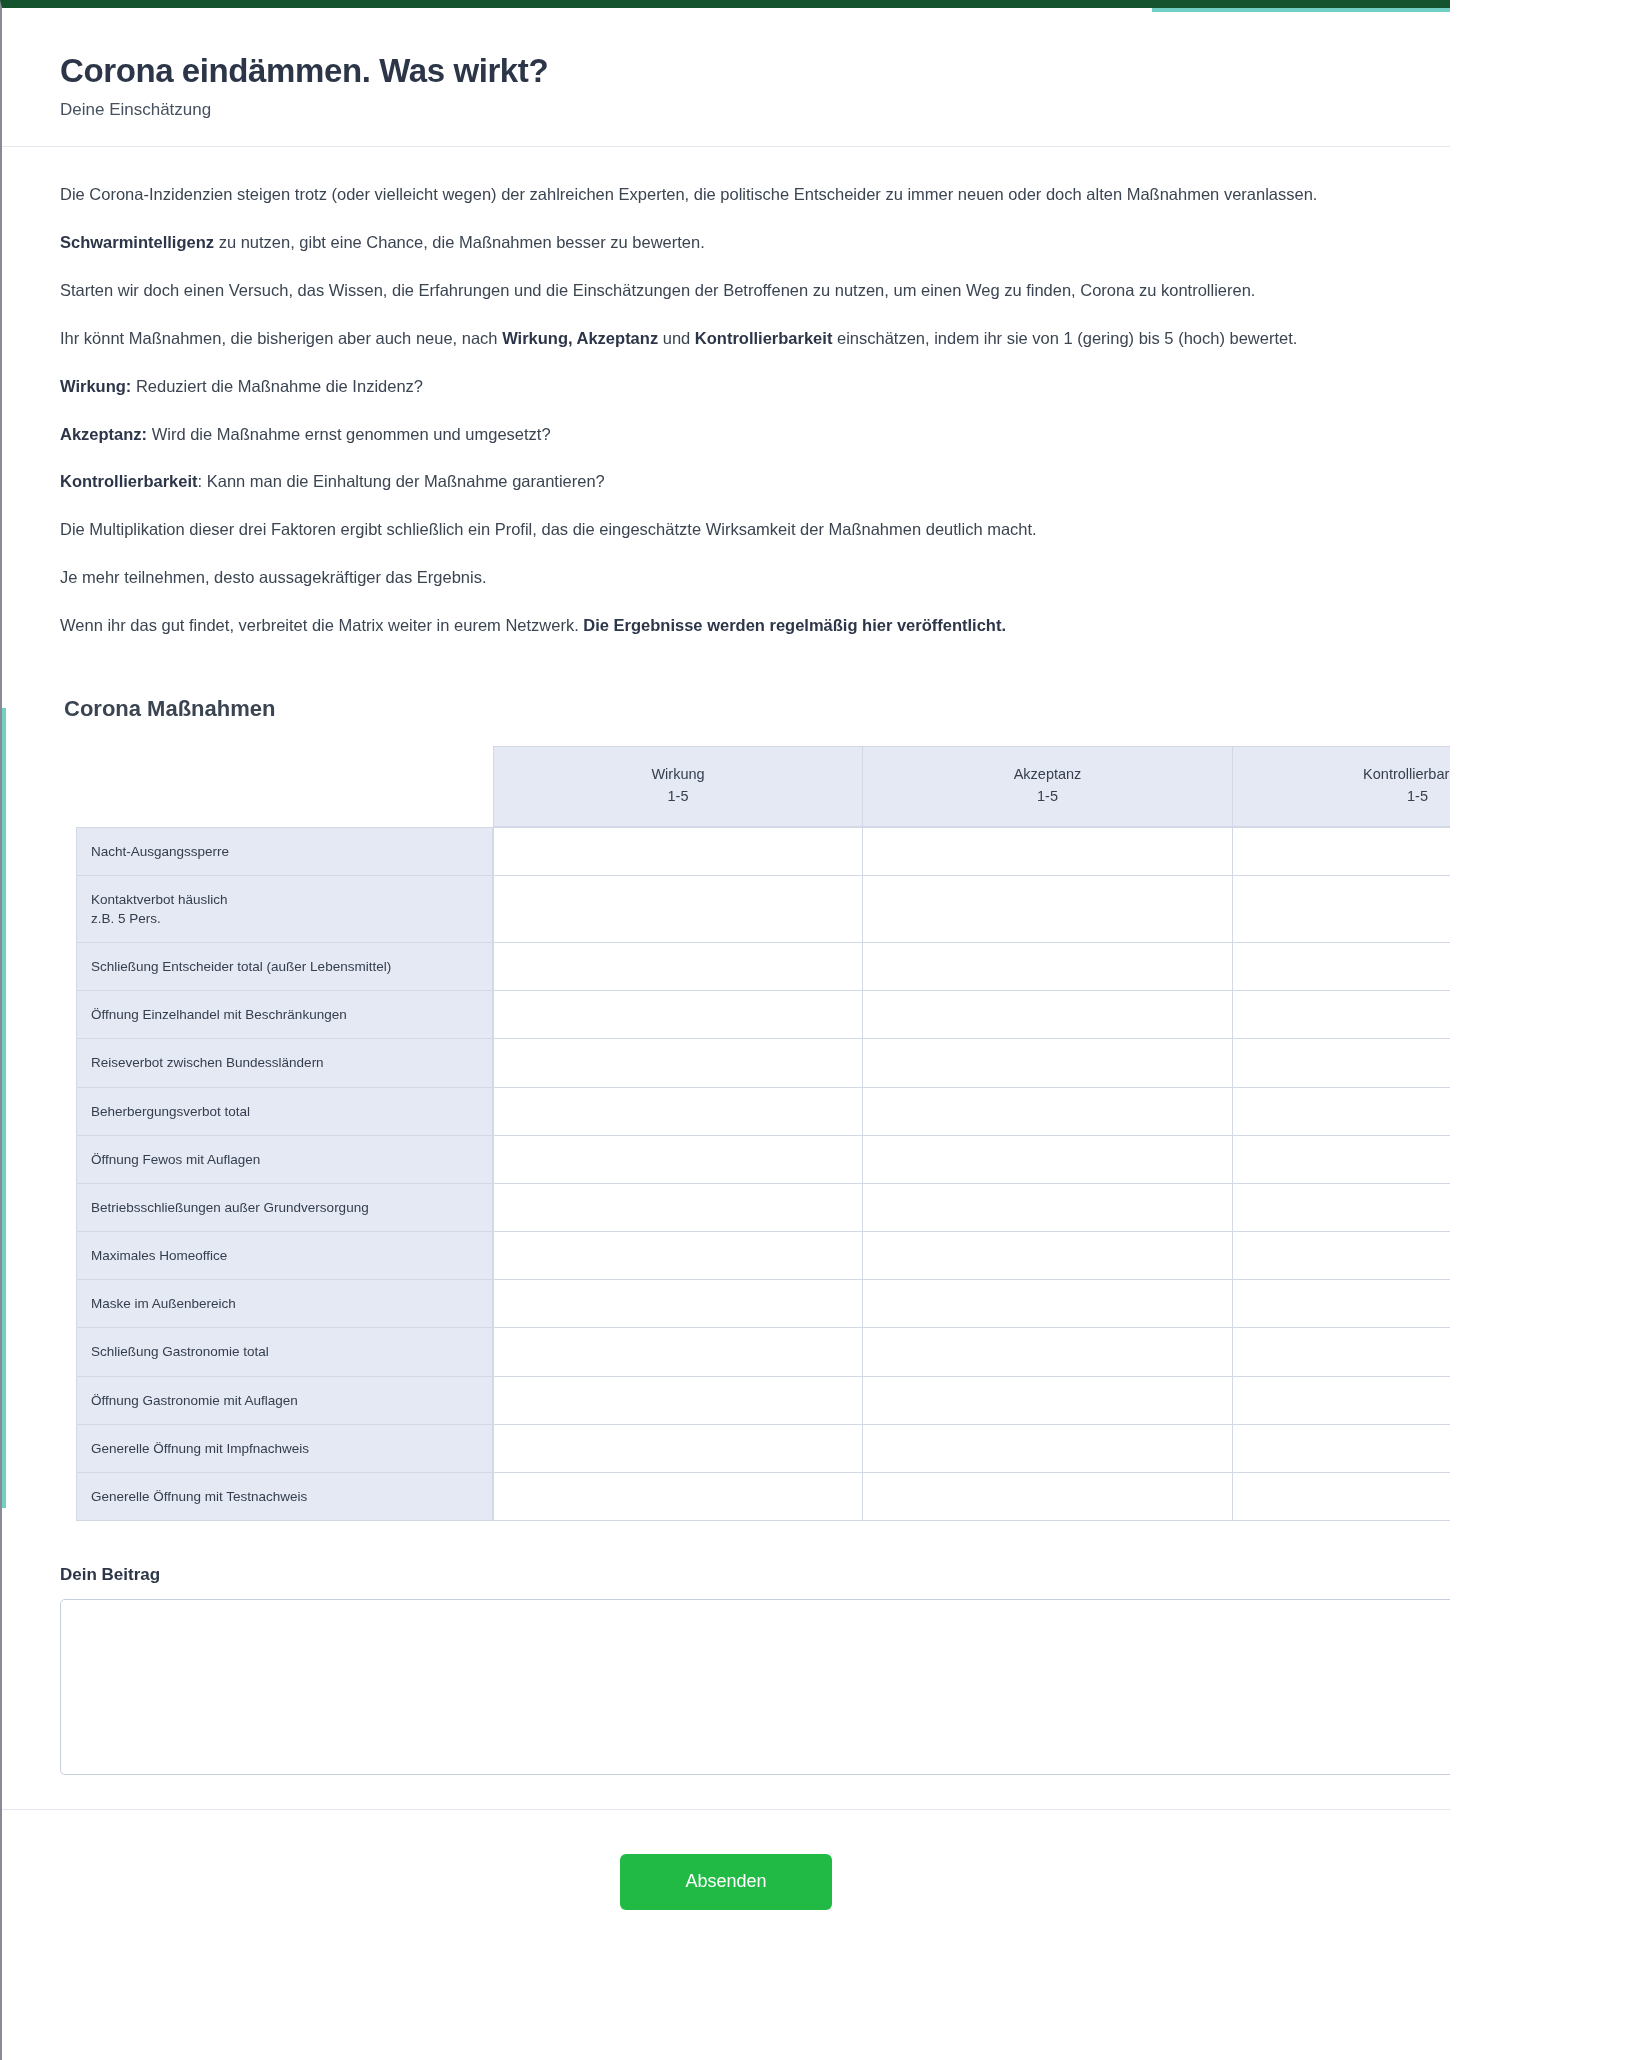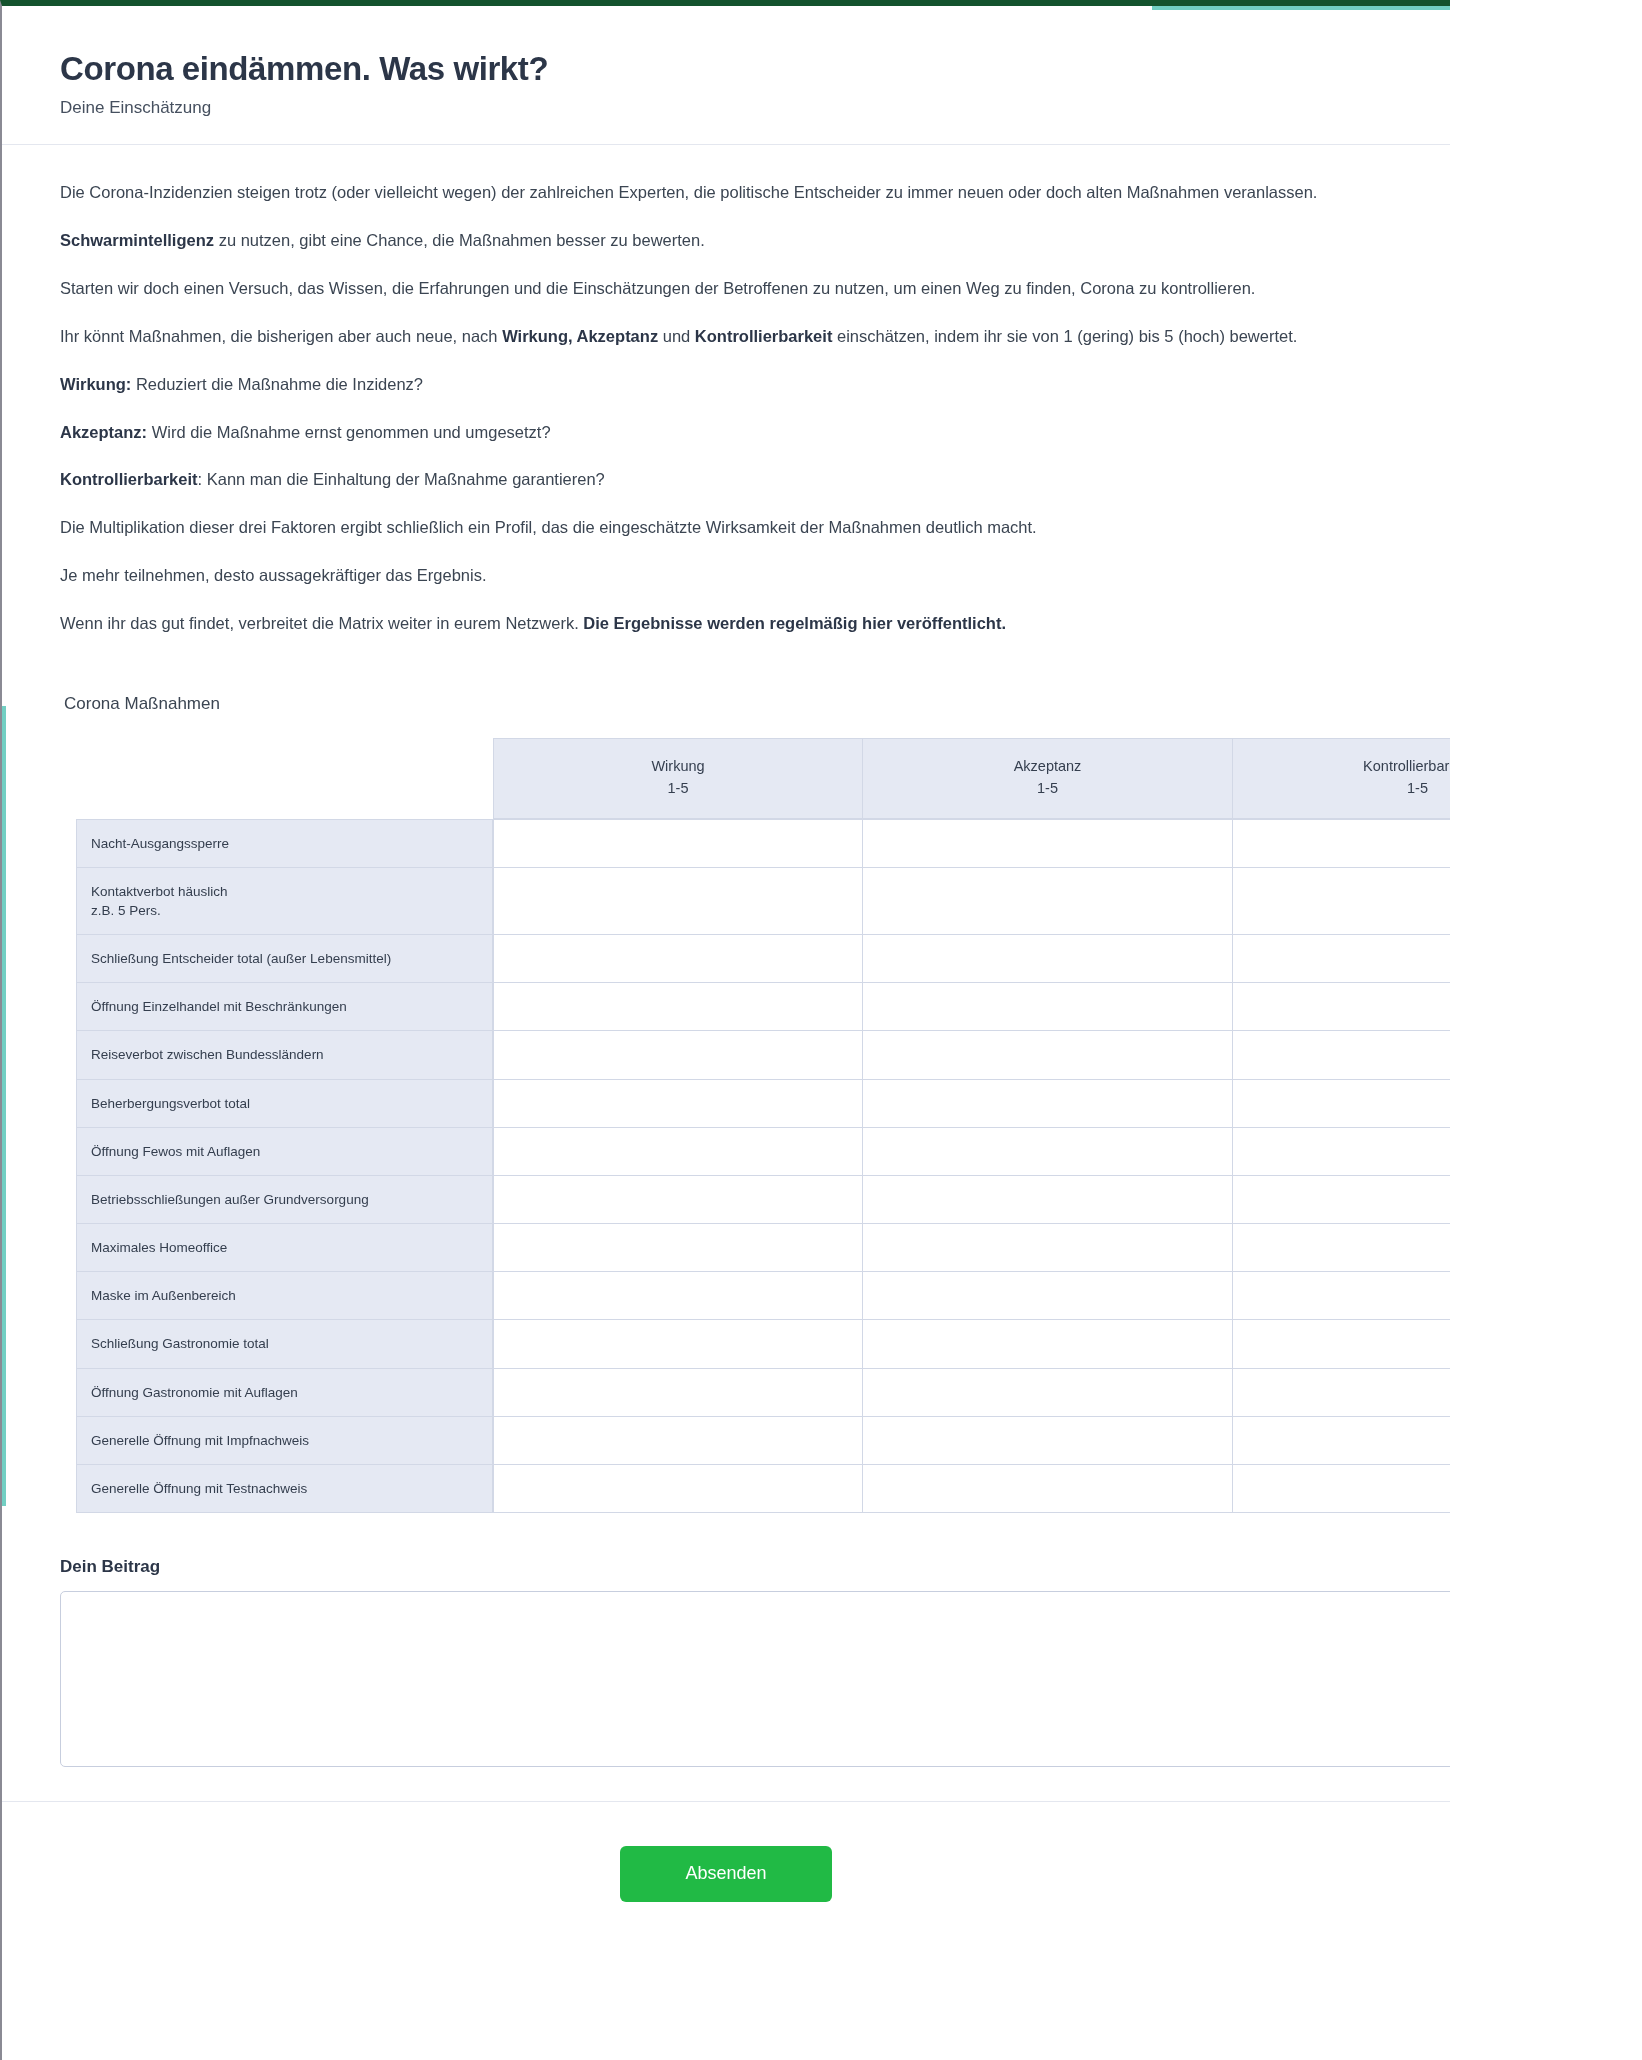--- a/index.html
+++ b/index.html
@@ -17,21 +17,21 @@
     -webkit-font-smoothing: antialiased;
   }
 
   
   .page-frame {
     position: absolute;
     top: 0; left: 0;
     width: 1450px;
     min-height: 2060px;
     border-left: 2px solid #8a8a94;
-    border-top: 6px solid #14532d;
+    border-top: 8px solid #14532d;
     background: #fff;
     overflow: hidden;
   }
   .scroll-track-top {
     position: absolute;
     top: 0; left: 1150px;
     width: 492px; height: 4px;
     background: #72cfc3;
   }
   .scroll-track-left {
@@ -70,23 +70,24 @@
     font-size: 16.5px;
     line-height: 1.45;
     color: #3b4552;
   }
   .intro p:last-child { margin-bottom: 0; }
   .intro b { font-weight: 700; color: #2c3648; }
 
   
   .matrix-block { margin-top: 58px; }
   .matrix-label {
-    font-size: 17px;
+    font-size: 22px;
     color: #3b4552;
     margin: 0 0 24px 4px;
+    font-weight: bold;
   }
   table.matrix {
     border-collapse: separate;
     border-spacing: 0;
     width: 1527px;
     table-layout: fixed;
     margin-left: 16px;
   }
   table.matrix col.c-label { width: 417px; }
   table.matrix col.c-rate  { width: 370px; }

